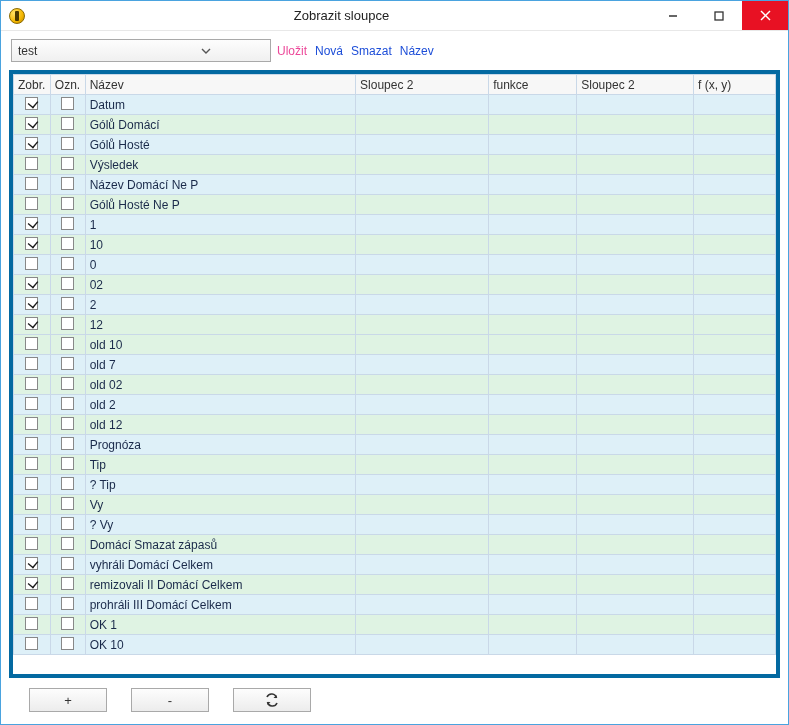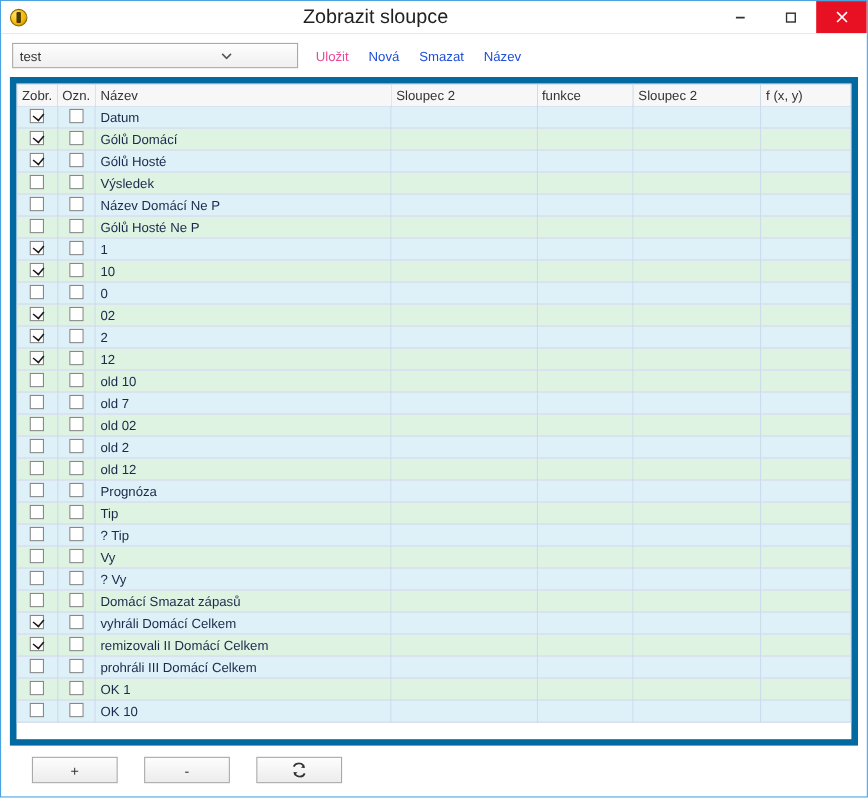--- a/index.html
+++ b/index.html
@@ -3,37 +3,37 @@
 <meta charset="utf-8">
 <style>
   * { box-sizing: border-box; }
   html, body { margin: 0; padding: 0; font-family: "Segoe UI", Tahoma, sans-serif; font-size: 12px; color: #1a2a4a; }
   body { background: #fff; width: 789px; height: 725px; border: 1px solid #4aa3df; overflow: hidden; display: flex; flex-direction: column; }
 
   
   .titlebar { height: 30px; background: #fff; display: flex; align-items: center; padding: 0 0 0 8px; border-bottom: 1px solid #e8e8e8; }
   .titlebar .app-icon { width: 16px; height: 16px; margin-right: 8px; border-radius: 50%; background: radial-gradient(circle at 30% 30%, #ffe066 0%, #f5b700 60%, #b38000 100%); border: 1px solid #8a6a00; position:relative;}
   .titlebar .app-icon::after{content:""; position:absolute; left:5px; top:2px; width:4px; height:10px; background:#4a3800; border-radius:1px;}
-  .titlebar .title { flex: 1; text-align: center; font-size: 18px; color: #222; }
+  .titlebar .title { flex: 1; text-align: center; font-size: 13px; color: #222; }
   .winbtns { display: flex; height: 100%; }
   .winbtn { width: 46px; display: flex; align-items: center; justify-content: center; }
   .winbtn.close { background: #e81123; color: #fff; }
   .winbtn svg { display:block; }
 
   
-  .toolbar { display: flex; align-items: center; padding: 8px 10px; gap: 14px; }
+  .toolbar { display: flex; align-items: center; padding: 8px 10px; gap: 4px; }
   .combo { display: flex; align-items: center; width: 260px; height: 23px; border: 1px solid #a9a9a9; background: linear-gradient(#fdfdfd,#f0f0f0); }
   .combo span { flex: 1; padding: 0 6px; color: #333; }
   .combo .arrow { width: 18px; display:flex; align-items:center; justify-content:center; color:#555;}
   .tb-link { color: #ec4899; cursor: default; padding:0 2px;}
   .tb-link.enabled { color: #1d4ed8; cursor: pointer; }
 
   
   .main { flex: 1; display: flex; flex-direction: column; padding: 0 8px 0 8px; overflow:hidden;}
-  .grid-wrap { flex: 1; border: 6px solid #0369a1; display:flex; overflow:hidden;justify-content:flex-end; }
+  .grid-wrap { flex: 1; border: 4px solid #0369a1; display:flex; overflow:hidden;justify-content:flex-end; }
   .grid-scroll { flex:1; overflow-y: scroll; overflow-x: auto; }
   .grid { border-collapse: collapse; width: 100%; table-layout: fixed; }
   .grid th, .grid td { border: 1px solid #c9d8e8; height: 20px; padding: 0 4px; text-align: left; vertical-align: middle; font-weight: normal; }
   .grid th { background: #f7f7f7; color: #333; position: sticky; top: 0; z-index:2; }
   .grid td.chkcell { text-align: center; padding:0; }
   .grid tr.even td { background: #dff3e3; }
   .grid tr.odd td { background: #def0f8; }
   .grid td { color: #1a2a4a; white-space: nowrap; overflow:hidden; }
 
   .chk { width: 13px; height: 13px; border: 1px solid #888; display: inline-block; background: #fff; position:relative; }

